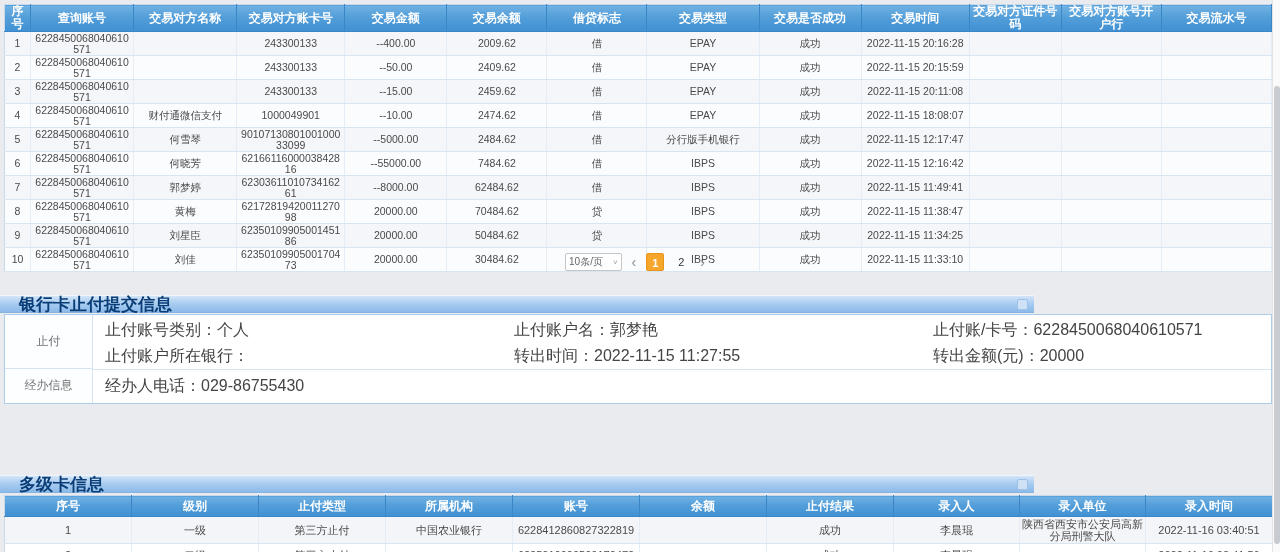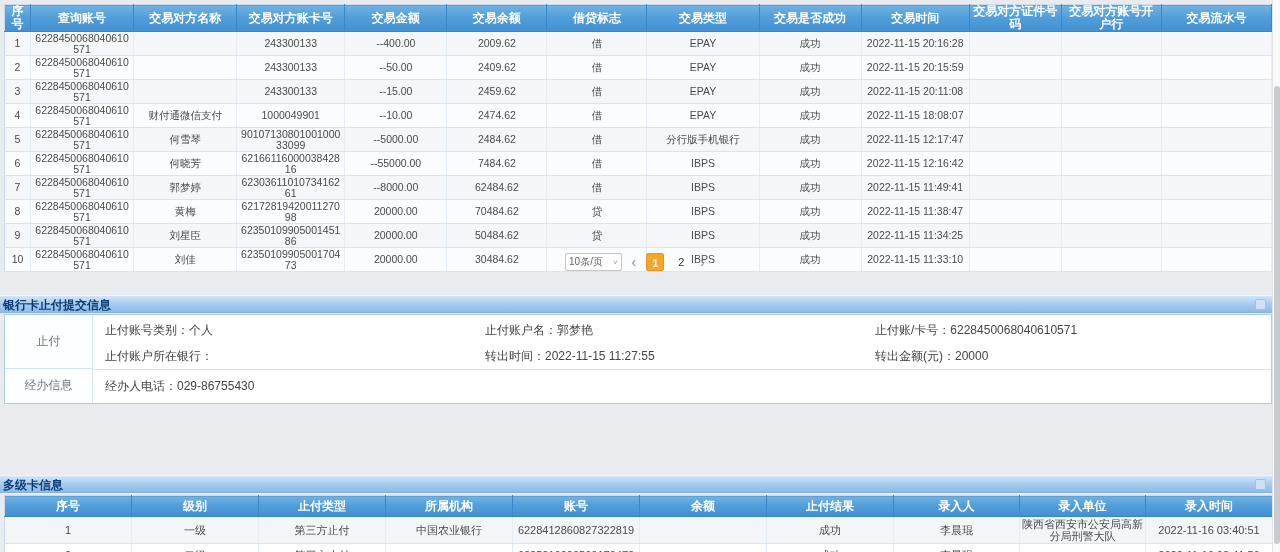--- a/index.html
+++ b/index.html
@@ -43,25 +43,25 @@
   .page-size .dd{ font-size:8px; color:#999; }
   .pg-arrow{ color:#8a8a8a; font-size:14px; line-height:14px; cursor:pointer; padding:0 2px;}
   .pg-num{
     min-width:18px; height:18px; line-height:18px; text-align:center;
     font-size:11px; color:#333; cursor:pointer; border-radius:2px;
   }
   .pg-num.active{ background:#f7a62c; border:1px solid #e8951a; color:#fff; font-weight:bold; }
 
   
   .sec-bar{
-    position:absolute; left:0; width:1272px; height:18px;
+    position:absolute; left:0; width:1034px; height:18px;
     background:linear-gradient(180deg,#d3e5f8 0%,#aacdf1 45%,#8cbae9 100%);
     border-top:1px solid #eef5fc; border-bottom:1px solid #86b3e0;
-    color:#0a3d76; font-weight:bold; font-size:12px; line-height:18px;
-    padding-left:3px;
+    color:#0a3d76; font-weight:bold; font-size:17px; line-height:18px;
+    padding-left:19px;
   }
   .sec-bar .collapse{
     position:absolute; right:6px; top:3px; width:11px; height:11px;
     background:#cfe2f5; border:1px solid #9dc2e8; border-radius:2px; cursor:pointer;
   }
 
   
   .info-box{
     position:absolute; left:4px; top:314px; width:1268px;
     background:#fff; border:1px solid #aecbe8; display:flex;
@@ -73,21 +73,21 @@
     flex:1; display:flex; align-items:center; justify-content:center;
     color:#737373; font-size:12px; background:#fdfeff;
   }
   .label-cell.first{ border-bottom:1px solid #d5e4f2; flex-grow:1.55;}
   .content-col{ flex:1; display:flex; flex-direction:column; }
   .group{ }
   .group1{ border-bottom:1px solid #d5e4f2; padding-top:2px;}
   .group2{ padding-top:3px; padding-bottom:4px;}
   .field-line{
     height:26px; display:grid; grid-template-columns:380px 390px auto;
-    align-items:center; padding-left:12px; font-size:12px; color:#444;
+    align-items:center; padding-left:12px; font-size:16px; color:#444;gap:29px;
   }
   .reason{
     border-top:1px solid #e4eef7; padding:4px 12px 5px 12px;
     font-size:12px; line-height:15px; color:#444; text-align:justify;
   }
 
   
   .card-wrap{ position:absolute; left:4px; top:495px; width:1268px; }
   .card-wrap th{ height:21px; }
   .card-wrap td{ font-size:11px; line-height:12px; height:22px; }

